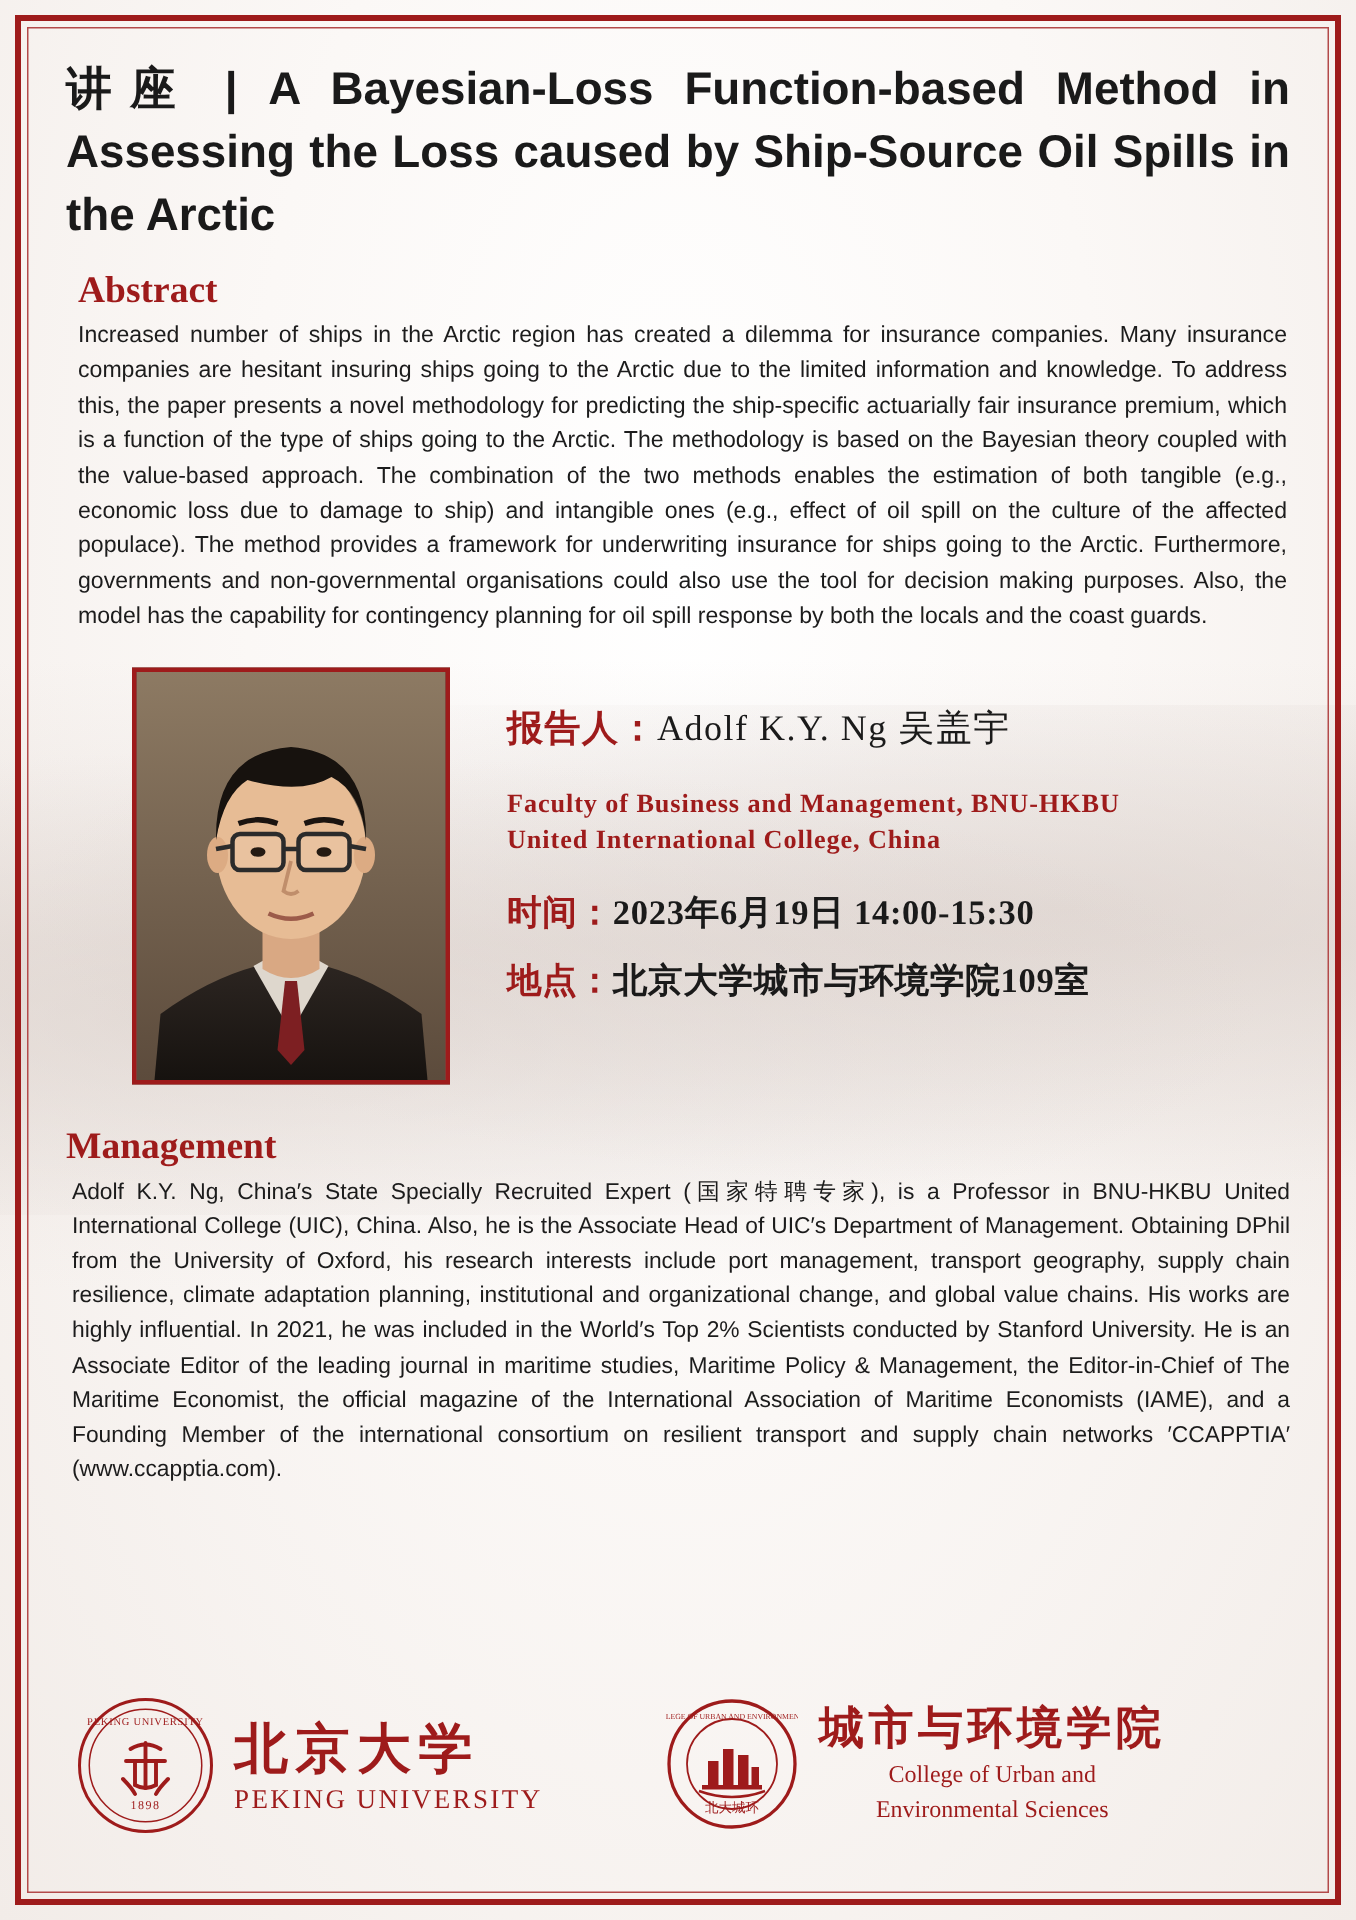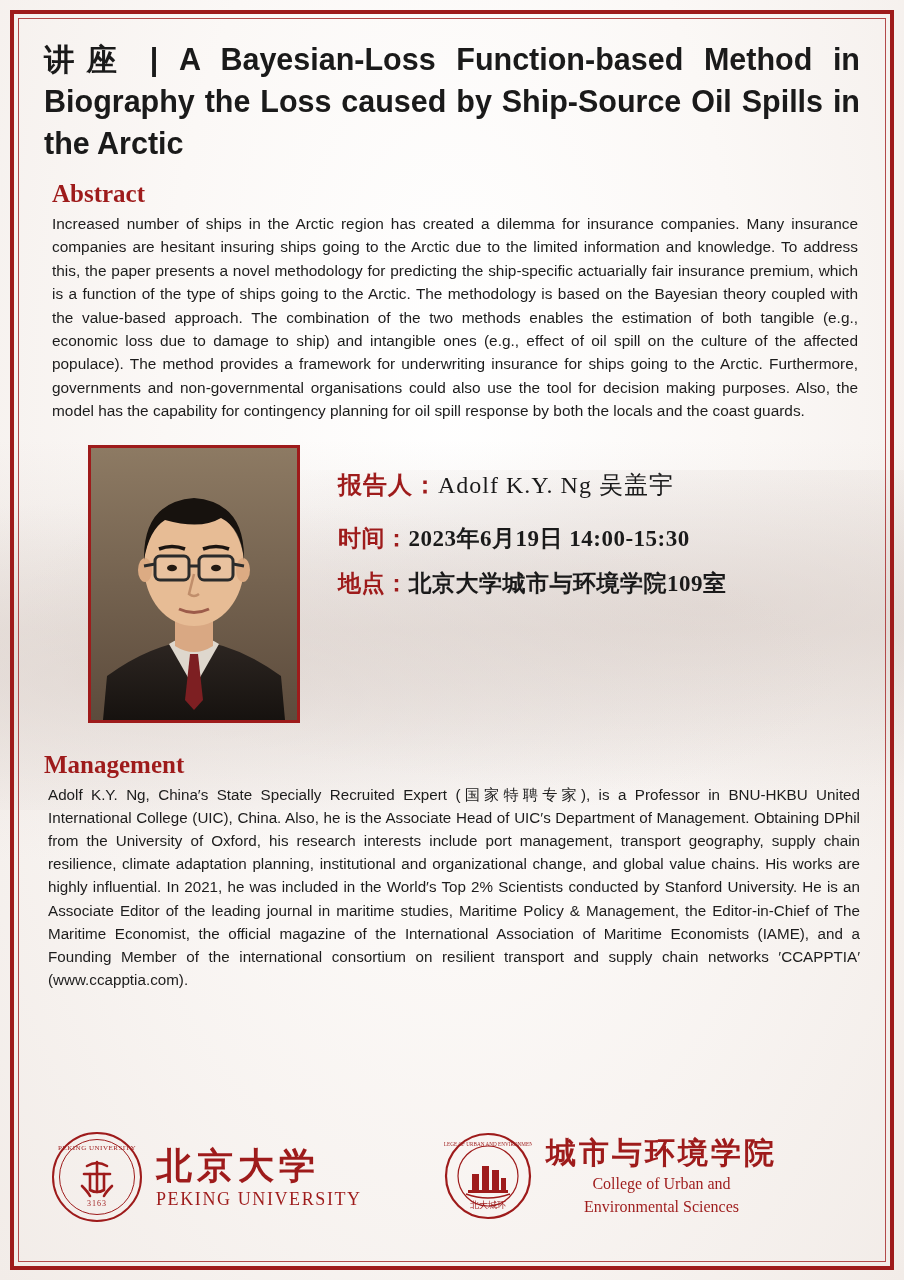--- a/index.html
+++ b/index.html
@@ -255,21 +255,21 @@
 <div class="poster">
 
   <div class="bg-wash"></div>
   <div class="bg-wash2"></div>
 
   <div class="border-outer"></div>
   <div class="border-inner"></div>
 
   <div class="content">
 
-    <h1 class="title">讲座 | A Bayesian-Loss Function-based Method in Biography the Loss caused by Ship-Source Oil Spills in the Arctic</h1>
+    <h1 class="title">讲座 | A Bayesian-Loss Function-based Method in Assessing the Loss caused by Ship-Source Oil Spills in the Arctic</h1>
 
     <div class="abstract-wrap">
       <div class="section-head">Abstract</div>
       <p class="body-text">Increased number of ships in the Arctic region has created a dilemma for insurance companies. Many insurance companies are hesitant insuring ships going to the Arctic due to the limited information and knowledge. To address this, the paper presents a novel methodology for predicting the ship-specific actuarially fair insurance premium, which is a function of the type of ships going to the Arctic. The methodology is based on the Bayesian theory coupled with the value-based approach. The combination of the two methods enables the estimation of both tangible (e.g., economic loss due to damage to ship) and intangible ones (e.g., effect of oil spill on the culture of the affected populace). The method provides a framework for underwriting insurance for ships going to the Arctic. Furthermore, governments and non-governmental organisations could also use the tool for decision making purposes. Also, the model has the capability for contingency planning for oil spill response by both the locals and the coast guards.</p>
     </div>
 
     <div class="mid">
 
       <div class="portrait">
         <svg width="206" height="272" viewBox="0 0 206 272">
@@ -317,20 +317,24 @@
           <path d="M103 126 L98 146 Q103 150 108 146" stroke="#c08e6b" stroke-width="2.5" fill="none"></path>
 
           <path d="M88 161 Q103 168 118 161" stroke="#9c5b4a" stroke-width="3" fill="none"></path>
         </svg>
       </div>
 
       <div class="speaker-block">
         <div class="sp-line1">
           <span class="lbl">报告人：</span><span>Adolf K.Y. Ng 吴盖宇</span>
         </div>
+        <div class="sp-affil">
+          <div>Faculty of Business and Management, BNU-HKBU</div>
+          <div>United International College, China</div>
+        </div>
         <div class="sp-row">
           <span class="lbl">时间：</span><span>2023年6月19日 14:00-15:30</span>
         </div>
         <div class="sp-row">
           <span class="lbl">地点：</span><span>北京大学城市与环境学院109室</span>
         </div>
       </div>
 
     </div>
 
@@ -349,21 +353,21 @@
         <svg width="86" height="86" viewBox="0 0 86 86" style="position:absolute;left:0;top:0">
           <g stroke="#9e1b1b" stroke-width="2.6" fill="none" stroke-linecap="round">
             <path d="M33 32 Q43 26 53 32"></path>
             <path d="M30 40 L56 40"></path>
             <path d="M36 40 L36 56 Q43 60 50 56 L50 40"></path>
             <path d="M43 28 L43 58"></path>
             <path d="M28 52 Q34 58 36 62"></path>
             <path d="M58 52 Q52 58 50 62"></path>
           </g>
         </svg>
-        <div class="seal-inner-txt">3163</div>
+        <div class="seal-inner-txt">1898</div>
       </div>
       <div class="logo-texts">
         <div class="logo-cn">北京大学</div>
         <div class="logo-en">PEKING UNIVERSITY</div>
       </div>
     </div>
 
     <div class="logo-group cues-group">
       <div class="seal2">
         <svg width="88" height="88" viewBox="0 0 88 88">

